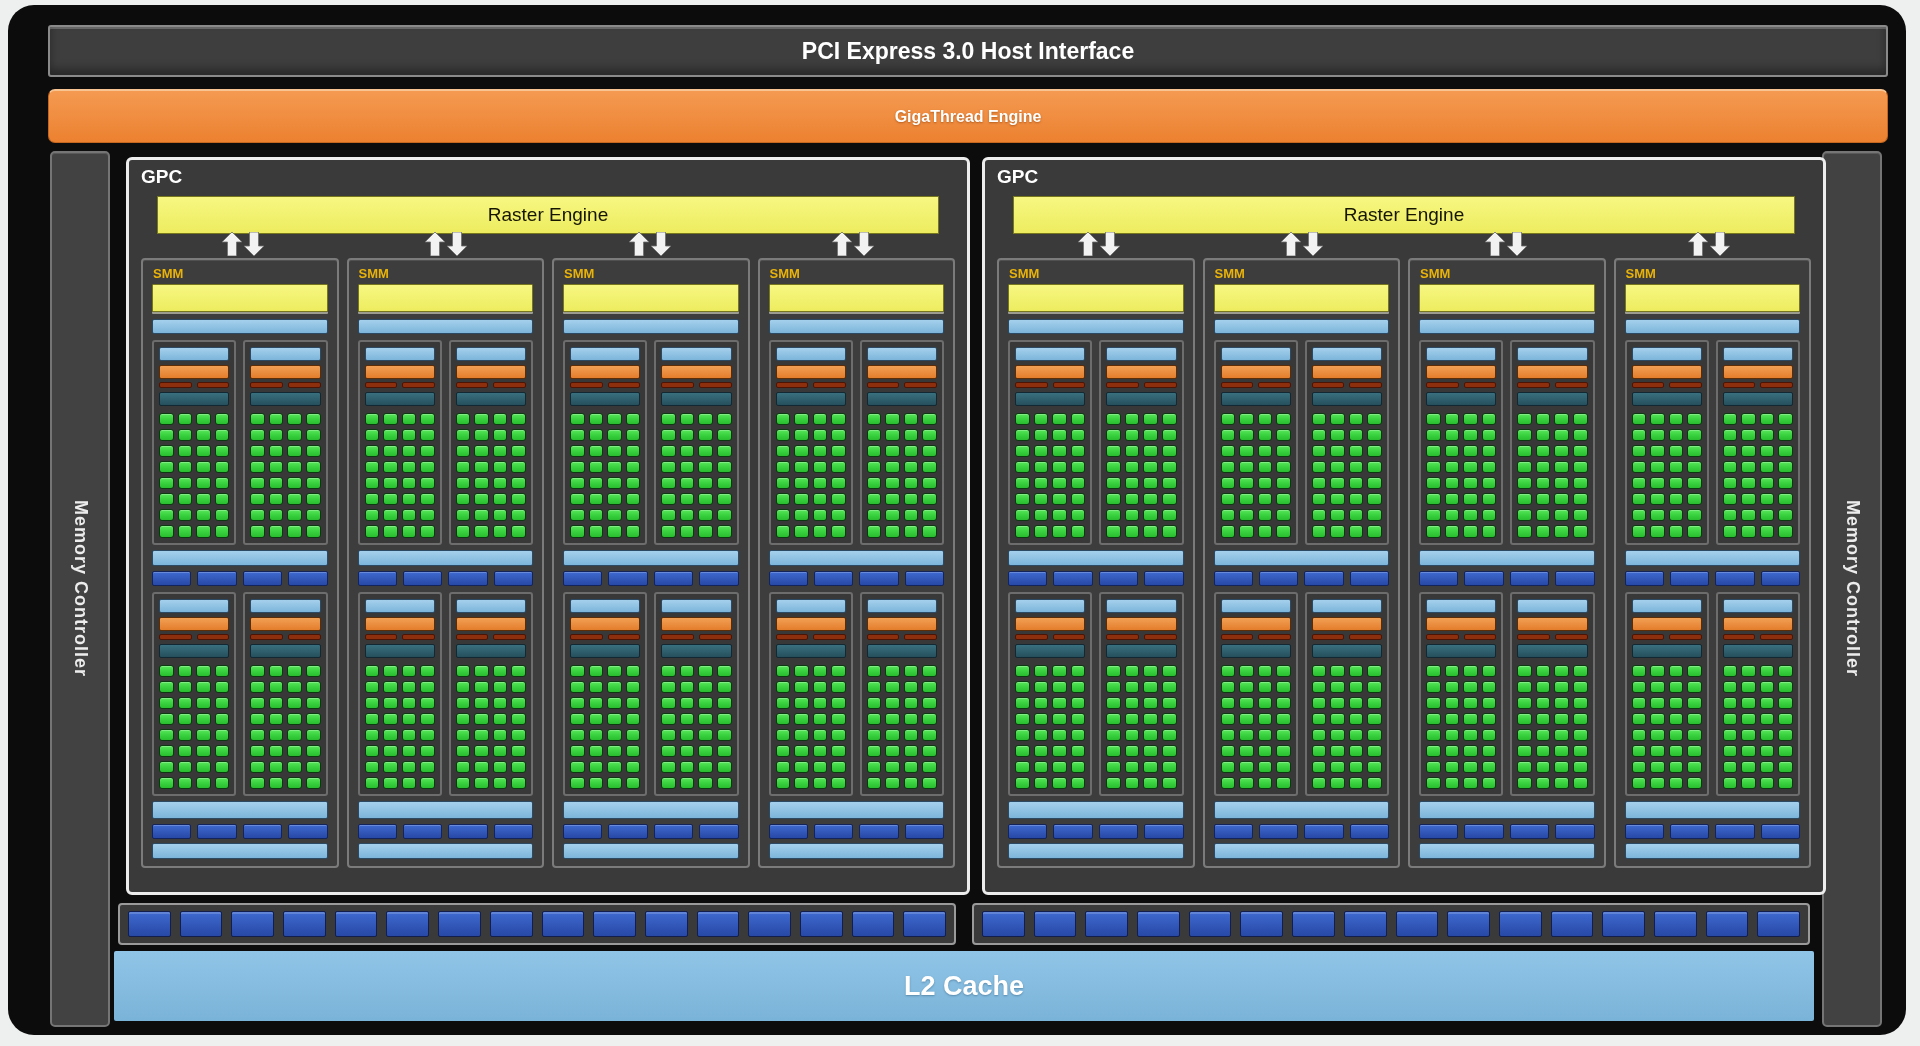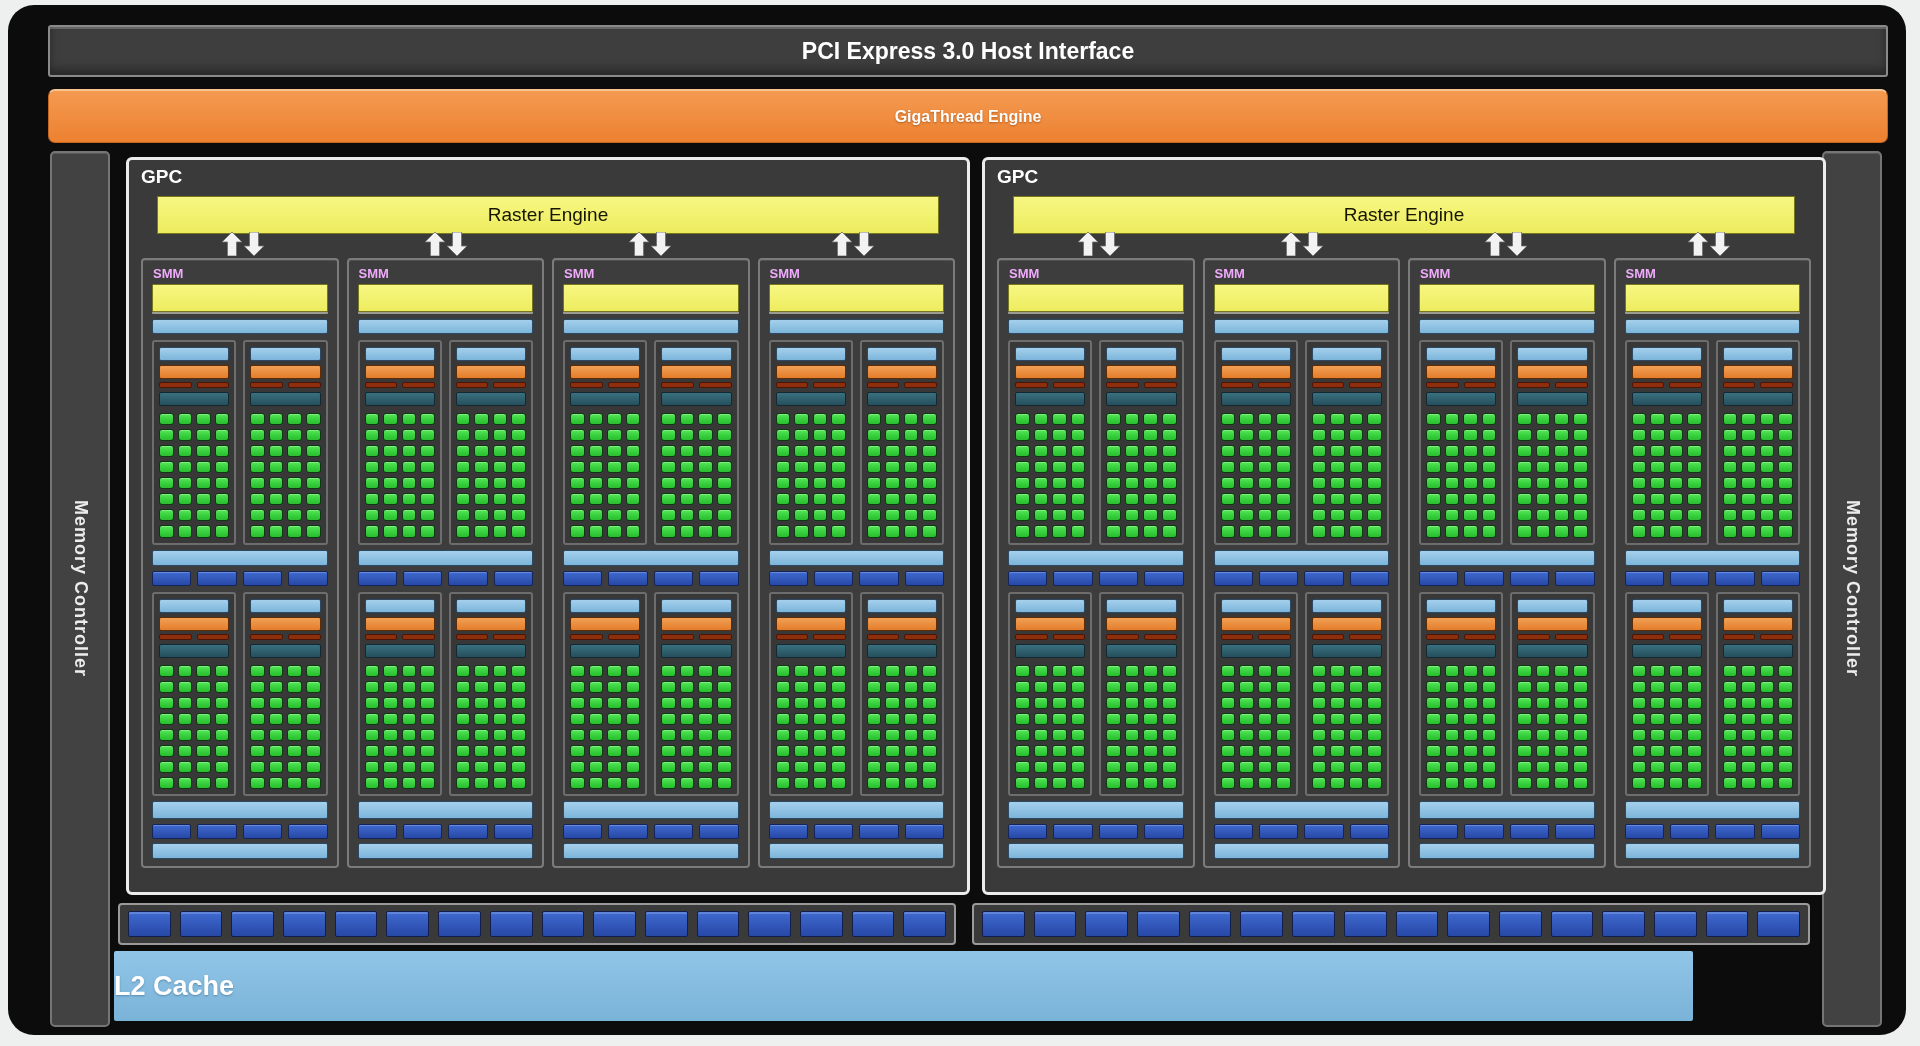--- a/index.html
+++ b/index.html
@@ -30,21 +30,21 @@
   .raster{position:absolute;left:28px;right:28px;top:36px;height:36px;
           background:linear-gradient(#f7f782,#edec5f);border:1px solid #77771d;
           display:flex;align-items:center;justify-content:center;color:#151500;
           font-weight:normal;font-size:19px;}
   .arrows-row{position:absolute;left:12px;right:12px;top:71px;height:25px;display:flex;}
   .arrow-cell{flex:1;display:flex;justify-content:center;align-items:flex-end;}
   .smm-row{position:absolute;left:12px;right:12px;top:98px;bottom:24px;display:flex;gap:8px;}
   .smm{flex:1;background:#3d3d3d;border:2px solid #7b7b7b;border-radius:4px;
        display:flex;flex-direction:column;padding:0 9px 7px;box-sizing:border-box;min-width:0;
        box-shadow:inset 0 1px 0 rgba(255,255,255,.10);}
-  .smm-label{height:24px;line-height:27px;color:#f0abfc;font-weight:bold;font-size:13px;padding-left:1px;}
+  .smm-label{height:24px;line-height:27px;color:#eab308;font-weight:bold;font-size:13px;padding-left:1px;}
   .ybar{height:26px;background:linear-gradient(#f7f782,#edec5f);border:1px solid #77771d;
         border-radius:1px;box-shadow:0 2px 0 rgba(235,235,215,.55);}
   .lb-full{background:linear-gradient(#a5d0ec,#7cb5da);border:1px solid #2c4a63;border-radius:2px;}
   .icache{height:13px;margin-top:7px;}
   .mid-lb{height:14px;margin-top:5px;}
   .bot-lb1{height:16px;margin-top:5px;}
   .bot-lb2{height:14px;margin-top:4px;}
   .tex{display:flex;gap:6px;height:15px;margin-top:5px;}
   .tex i{flex:1;background:linear-gradient(#3f6ad0,#2748a6);border:1px solid #13245c;
          border-radius:2px;box-shadow:inset 0 1px 0 rgba(255,255,255,.22);}
@@ -61,23 +61,23 @@
   .cores{flex:1;margin-top:7px;display:grid;grid-template-columns:repeat(4,1fr);
          grid-auto-rows:1fr;gap:4px;min-height:0;}
   .core{background:linear-gradient(#58e75b 0%,#3cd441 45%,#28bd2f 100%);
         border:1px solid #0c3a10;border-radius:3px;box-shadow:inset 0 1px 0 rgba(255,255,255,.25);}
   .rop{position:absolute;top:898px;height:42px;background:#3a3a3a;border:2px solid #9a9a9a;
        border-radius:4px;display:flex;align-items:center;gap:9px;padding:0 8px;box-sizing:border-box;}
   .rop-left{left:110px;width:838px;}
   .rop-right{left:964px;width:838px;}
   .rop i{flex:1;height:24px;background:linear-gradient(#3f6ad0,#2748a6);border:1px solid #111e4e;
          border-radius:2px;box-shadow:inset 0 2px 0 rgba(255,255,255,.18);}
-  .l2{position:absolute;left:106px;top:946px;width:1579px;height:70px;
+  .l2{position:absolute;left:106px;top:946px;width:1700px;height:70px;
       background:linear-gradient(#90c5e7,#7ab3d8);border-radius:2px;display:flex;
-      align-items:center;justify-content:flex-start;color:#ffffff;font-weight:bold;font-size:27px;
+      align-items:center;justify-content:center;color:#ffffff;font-weight:bold;font-size:27px;
       text-shadow:0 1px 2px rgba(40,80,110,.45);}
   .arrowpair{width:42px;height:24px;display:block;}
 </style>
 </head>
 <body>
 
 <div class="canvas">
   <div class="chip">
 
     <div class="hbar pci">

